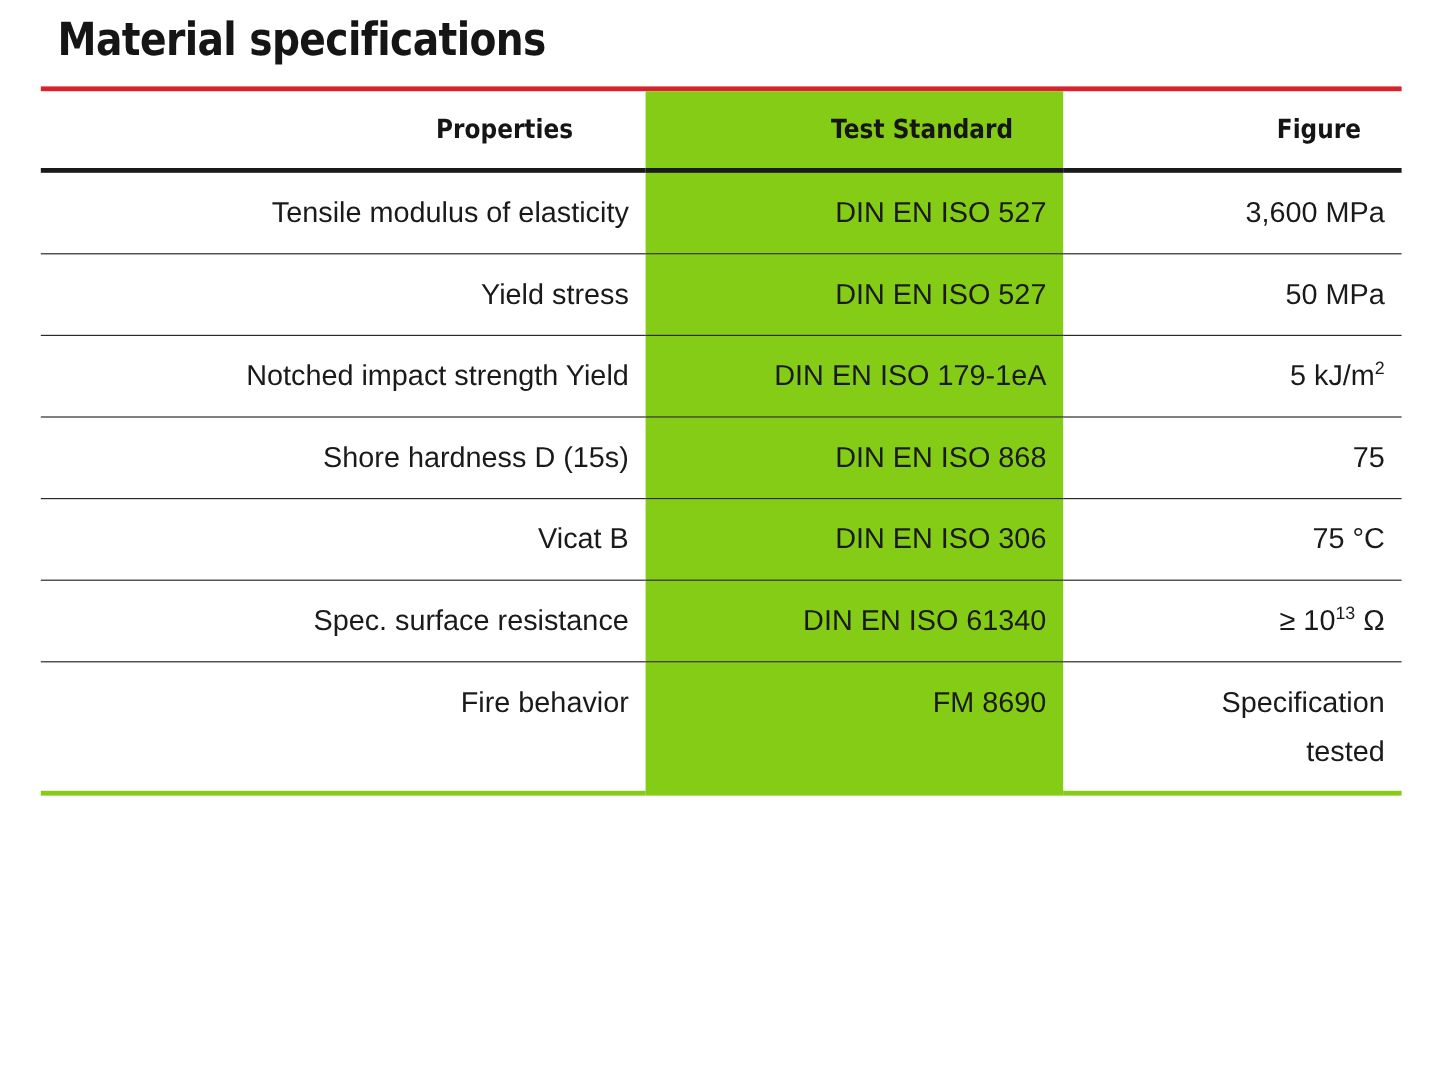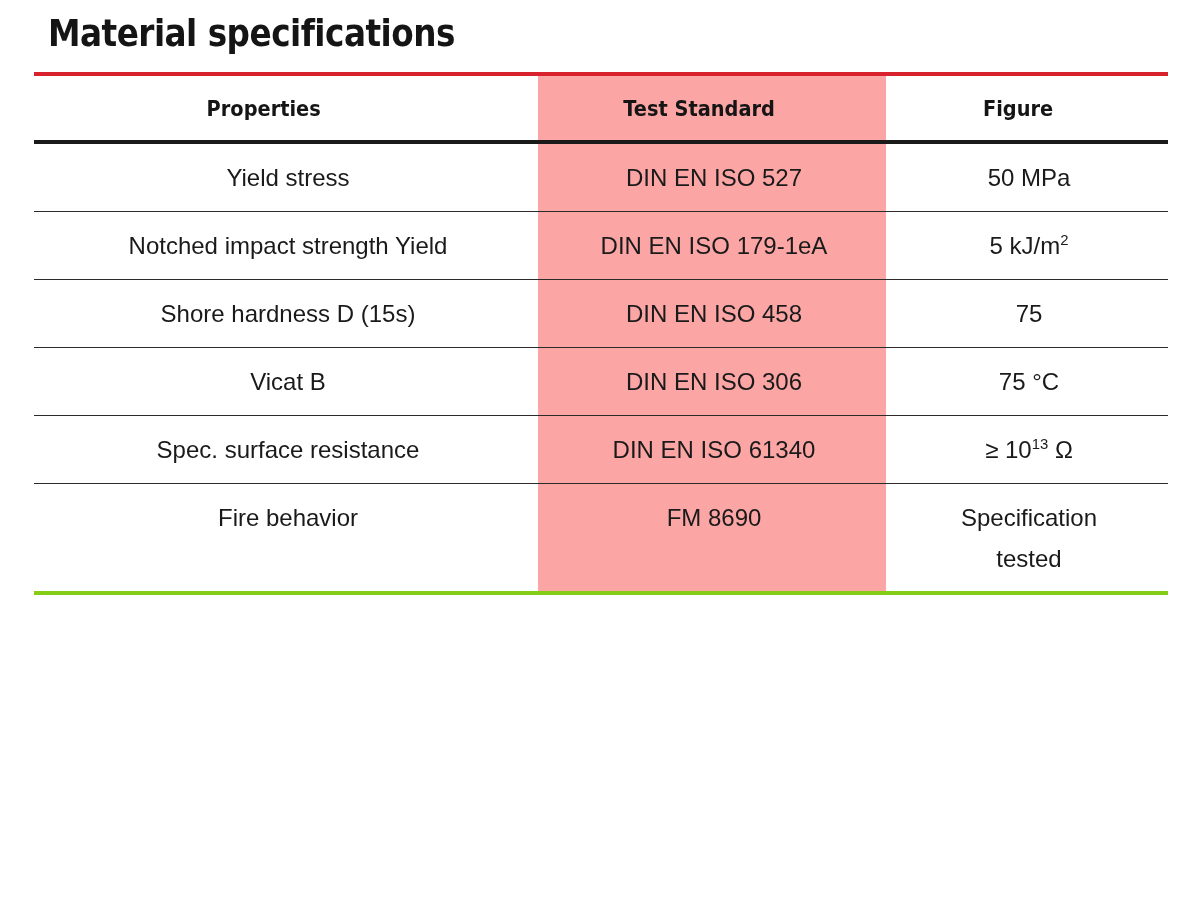--- a/index.html
+++ b/index.html
@@ -59,21 +59,21 @@
     margin-top: 0;
   }
 
   table.spec col.c1 { width: 504px; }
   table.spec col.c2 { width: 348px; }
   table.spec col.c3 { width: 282px; }
 
   table.spec th,
   table.spec td {
     vertical-align: top;
-    text-align: center;
+    text-align: right;
     padding: 0;
   }
 
   
   thead th {
     font-family: "DejaVu Sans", sans-serif;
     font-size: 22px;
     font-weight: bold;
     color: #151515;
     height: 64px;
@@ -99,21 +99,21 @@
   }
   tbody td .cellpad {
     padding: 13px 14px 12px 18px;
     display: block;
   }
   tbody tr:last-child td {
     border-bottom: 4px solid #84cc16;
   }
 
   
-  .shade { background: #fca5a5; }
+  .shade { background: #84cc16; }
 
   
   tbody tr.tall td { height: 107px; }
 
   sup {
     font-size: 0.62em;
     line-height: 0;
     vertical-align: super;
   }
 
@@ -147,20 +147,35 @@
           </th>
           <th>
             <span class="cellpad">Figure</span>
           </th>
         </tr>
       </thead>
       <tbody id="tbody">
           <tr>
             <td>
               <span class="cellpad">
+                <span class="l2">Tensile modulus of elasticity</span>
+              </span>
+            </td>
+            <td class="shade">
+              <span class="cellpad">DIN EN ISO 527</span>
+            </td>
+            <td>
+              <span class="cellpad">
+                <span class="l2 nowrap">3,600 MPa</span>
+              </span>
+            </td>
+          </tr>
+          <tr>
+            <td>
+              <span class="cellpad">
                 <span class="l2">Yield stress</span>
               </span>
             </td>
             <td class="shade">
               <span class="cellpad">DIN EN ISO 527</span>
             </td>
             <td>
               <span class="cellpad">
                 <span class="l2 nowrap">50 MPa</span>
               </span>
@@ -181,21 +196,21 @@
               </span>
             </td>
           </tr>
           <tr>
             <td>
               <span class="cellpad">
                 <span class="l2">Shore hardness D (15s)</span>
               </span>
             </td>
             <td class="shade">
-              <span class="cellpad">DIN EN ISO 458</span>
+              <span class="cellpad">DIN EN ISO 868</span>
             </td>
             <td>
               <span class="cellpad">
                 <span class="l2 nowrap">75</span>
               </span>
             </td>
           </tr>
           <tr>
             <td>
               <span class="cellpad">

